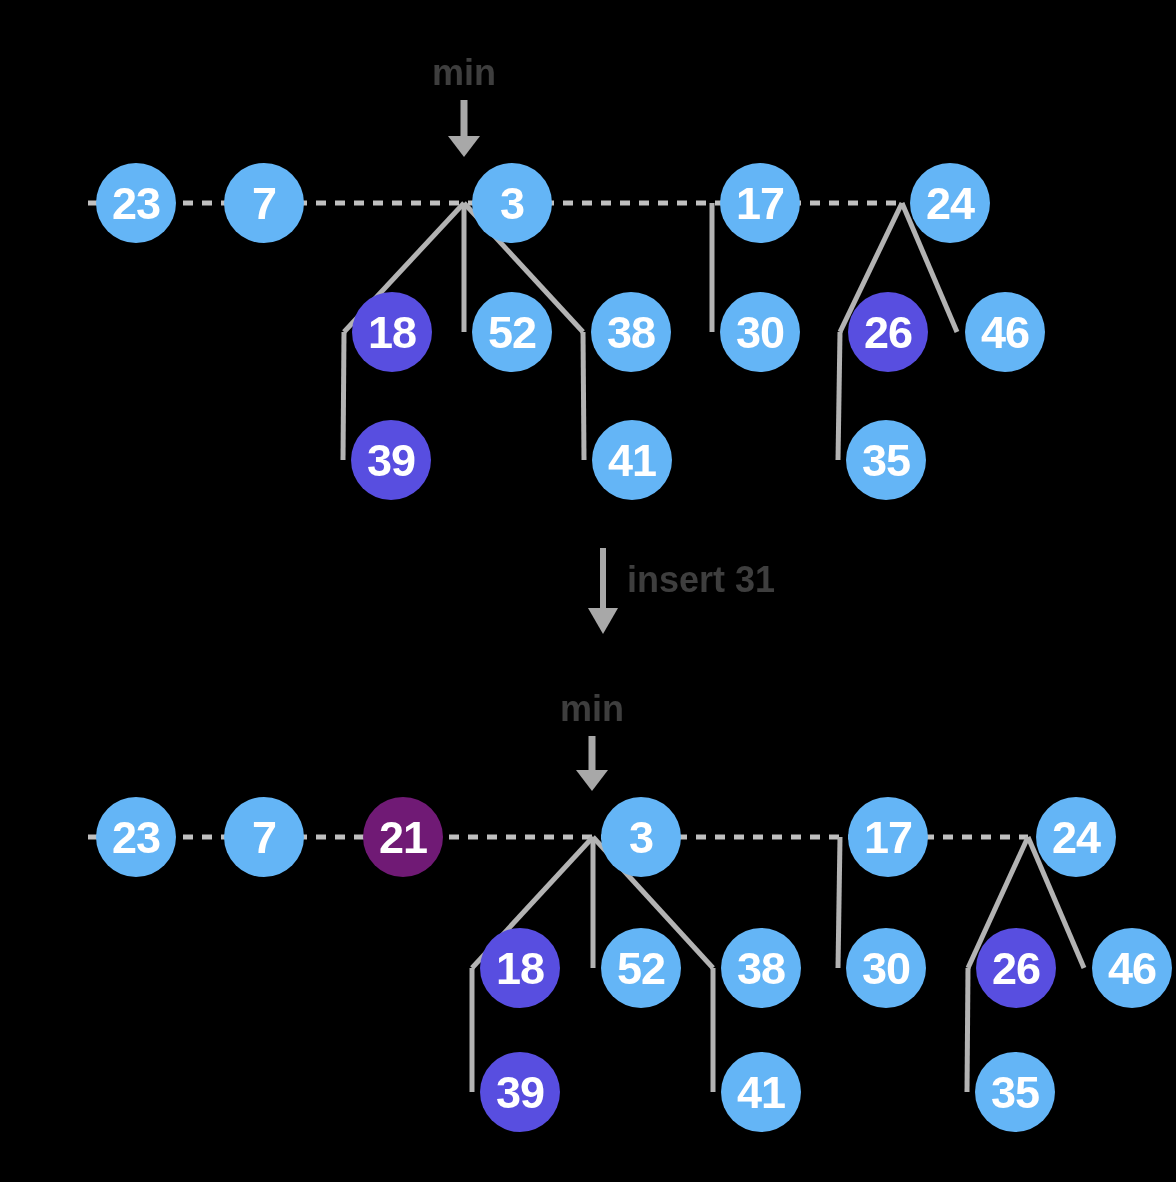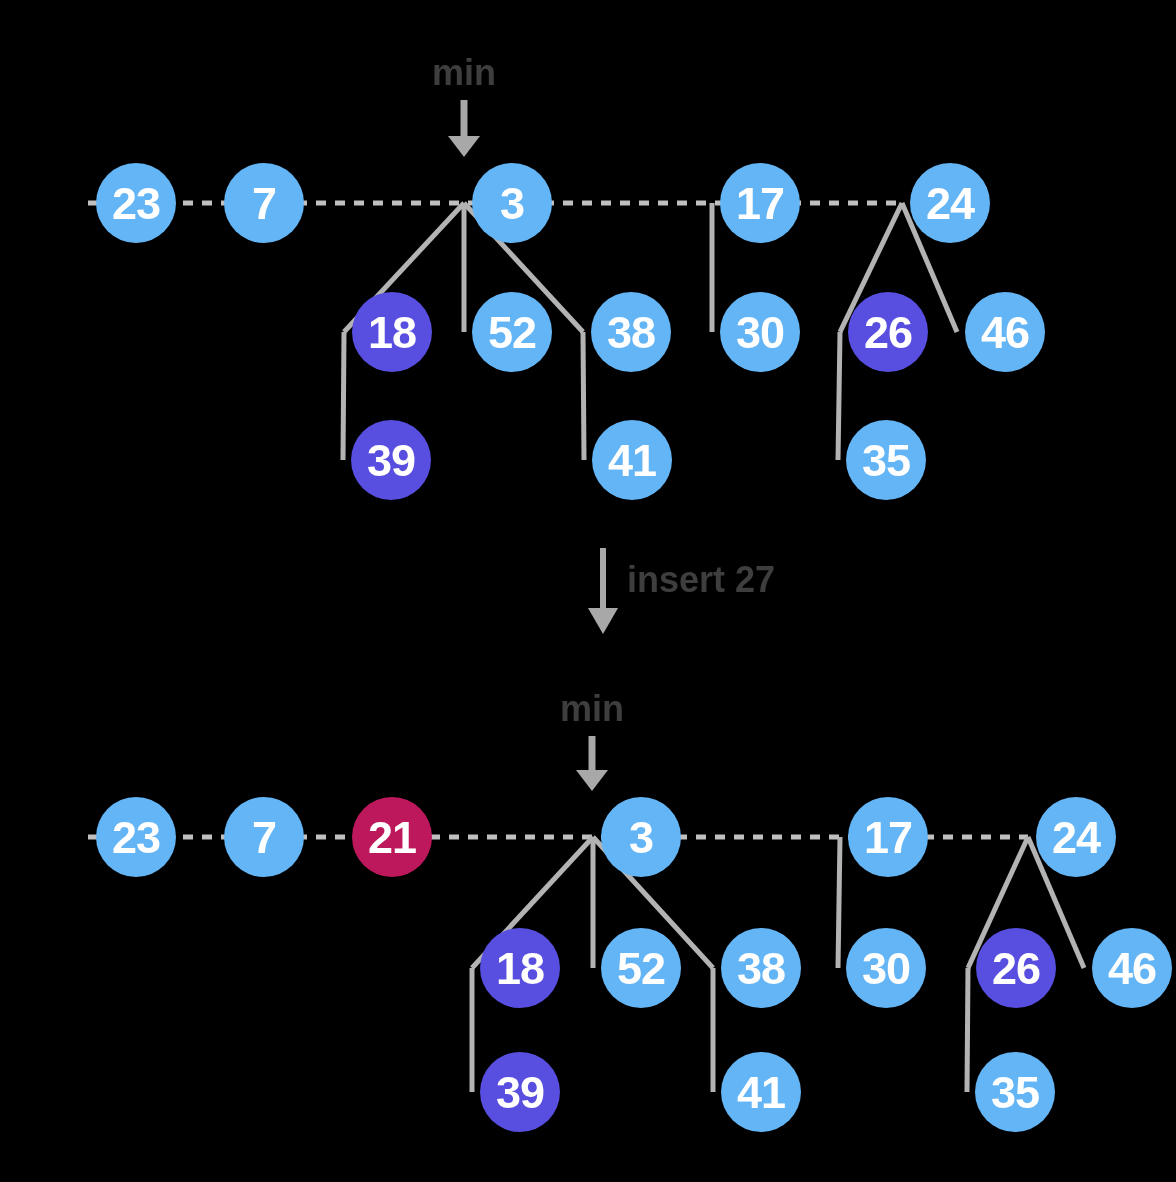--- a/index.html
+++ b/index.html
@@ -108,34 +108,34 @@
         <div class="node" style="left: 672px; top: 292px; background: rgb(100, 181, 246); color: rgb(255, 255, 255);">30</div>
         <div class="node" style="left: 800px; top: 292px; background: rgb(88, 78, 224); color: rgb(255, 255, 255);">26</div>
         <div class="node" style="left: 917px; top: 292px; background: rgb(100, 181, 246); color: rgb(255, 255, 255);">46</div>
         <div class="node" style="left: 303px; top: 420px; background: rgb(88, 78, 224); color: rgb(255, 255, 255);">39</div>
         <div class="node" style="left: 544px; top: 420px; background: rgb(100, 181, 246); color: rgb(255, 255, 255);">41</div>
         <div class="node" style="left: 798px; top: 420px; background: rgb(100, 181, 246); color: rgb(255, 255, 255);">35</div>
       </div>
       <div>
         <div class="node" style="left: 48px; top: 797px; background: rgb(100, 181, 246); color: rgb(255, 255, 255);">23</div>
         <div class="node" style="left: 176px; top: 797px; background: rgb(100, 181, 246); color: rgb(255, 255, 255);">7</div>
-        <div class="node" style="left: 304px; top: 797px; background: #be185d; color: rgb(255, 255, 255);">21</div>
+        <div class="node" style="left: 315px; top: 797px; background: #701a75; color: rgb(255, 255, 255);">21</div>
         <div class="node" style="left: 553px; top: 797px; background: rgb(100, 181, 246); color: rgb(255, 255, 255);">3</div>
         <div class="node" style="left: 800px; top: 797px; background: rgb(100, 181, 246); color: rgb(255, 255, 255);">17</div>
         <div class="node" style="left: 988px; top: 797px; background: rgb(100, 181, 246); color: rgb(255, 255, 255);">24</div>
         <div class="node" style="left: 432px; top: 928px; background: rgb(88, 78, 224); color: rgb(255, 255, 255);">18</div>
         <div class="node" style="left: 553px; top: 928px; background: rgb(100, 181, 246); color: rgb(255, 255, 255);">52</div>
         <div class="node" style="left: 673px; top: 928px; background: rgb(100, 181, 246); color: rgb(255, 255, 255);">38</div>
         <div class="node" style="left: 798px; top: 928px; background: rgb(100, 181, 246); color: rgb(255, 255, 255);">30</div>
         <div class="node" style="left: 928px; top: 928px; background: rgb(88, 78, 224); color: rgb(255, 255, 255);">26</div>
         <div class="node" style="left: 1044px; top: 928px; background: rgb(100, 181, 246); color: rgb(255, 255, 255);">46</div>
         <div class="node" style="left: 432px; top: 1052px; background: rgb(88, 78, 224); color: rgb(255, 255, 255);">39</div>
         <div class="node" style="left: 673px; top: 1052px; background: rgb(100, 181, 246); color: rgb(255, 255, 255);">41</div>
         <div class="node" style="left: 927px; top: 1052px; background: rgb(100, 181, 246); color: rgb(255, 255, 255);">35</div>
       </div>
     </div>
 
   <div class="label centered" id="label-min-top" style="left: 464px; top: 73px; color: rgb(62, 62, 62);">min</div>
 
   <div class="label centered" id="label-min-bottom" style="left: 592px; top: 709px; color: rgb(62, 62, 62);">min</div>
 
-  <div class="label left-anchored" id="label-insert" style="left: 627px; top: 580px; color: rgb(62, 62, 62);">insert 27</div>
+  <div class="label left-anchored" id="label-insert" style="left: 627px; top: 580px; color: rgb(62, 62, 62);">insert 31</div>
 </div>
 
 </body></html>

